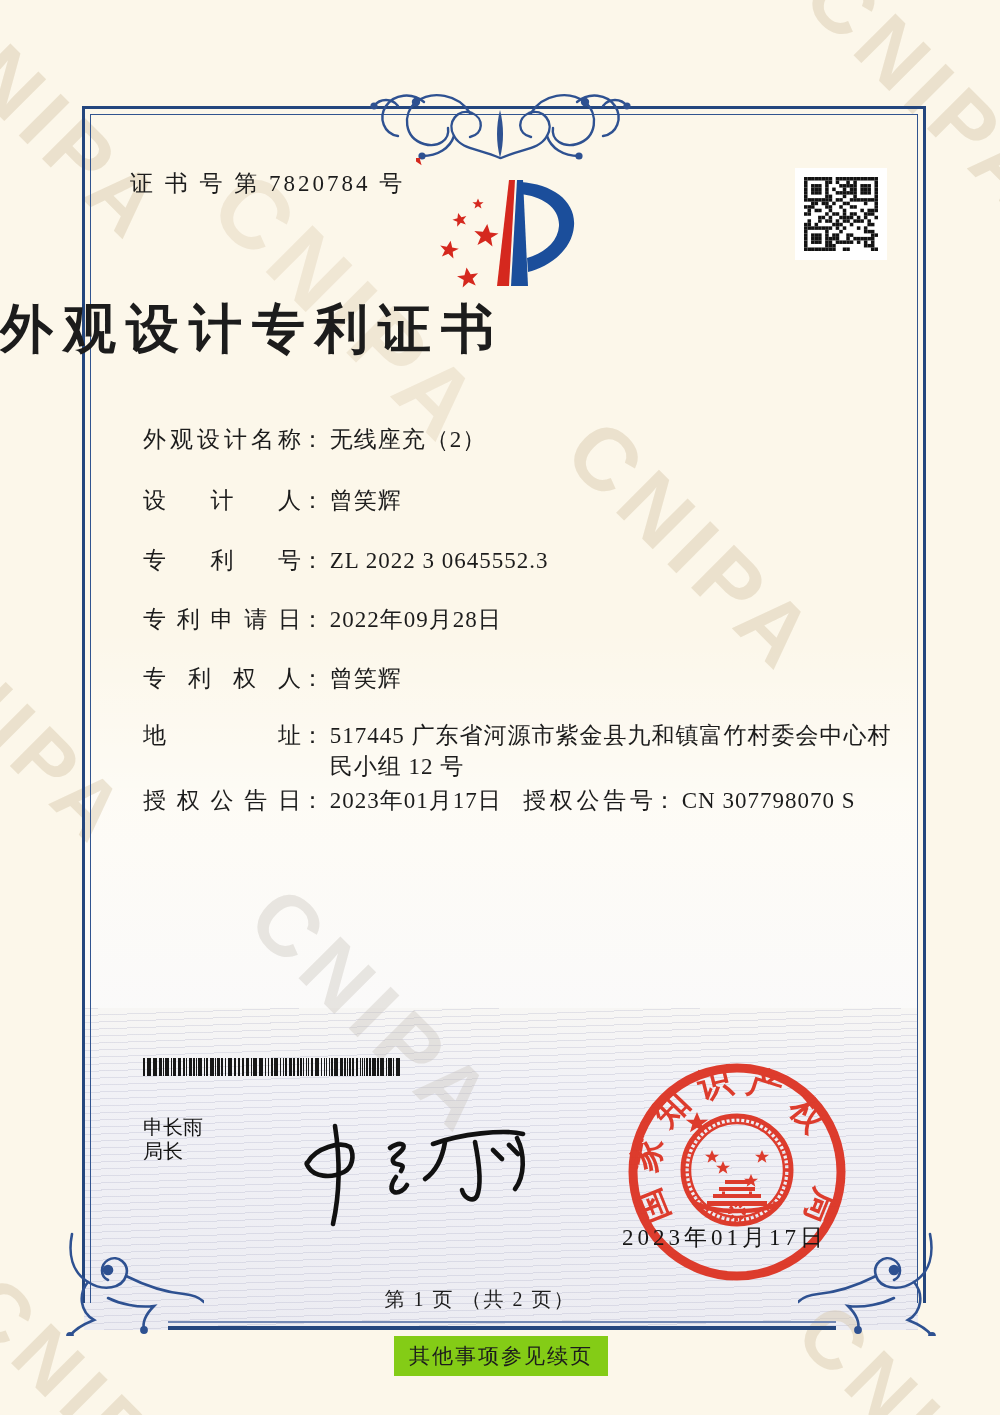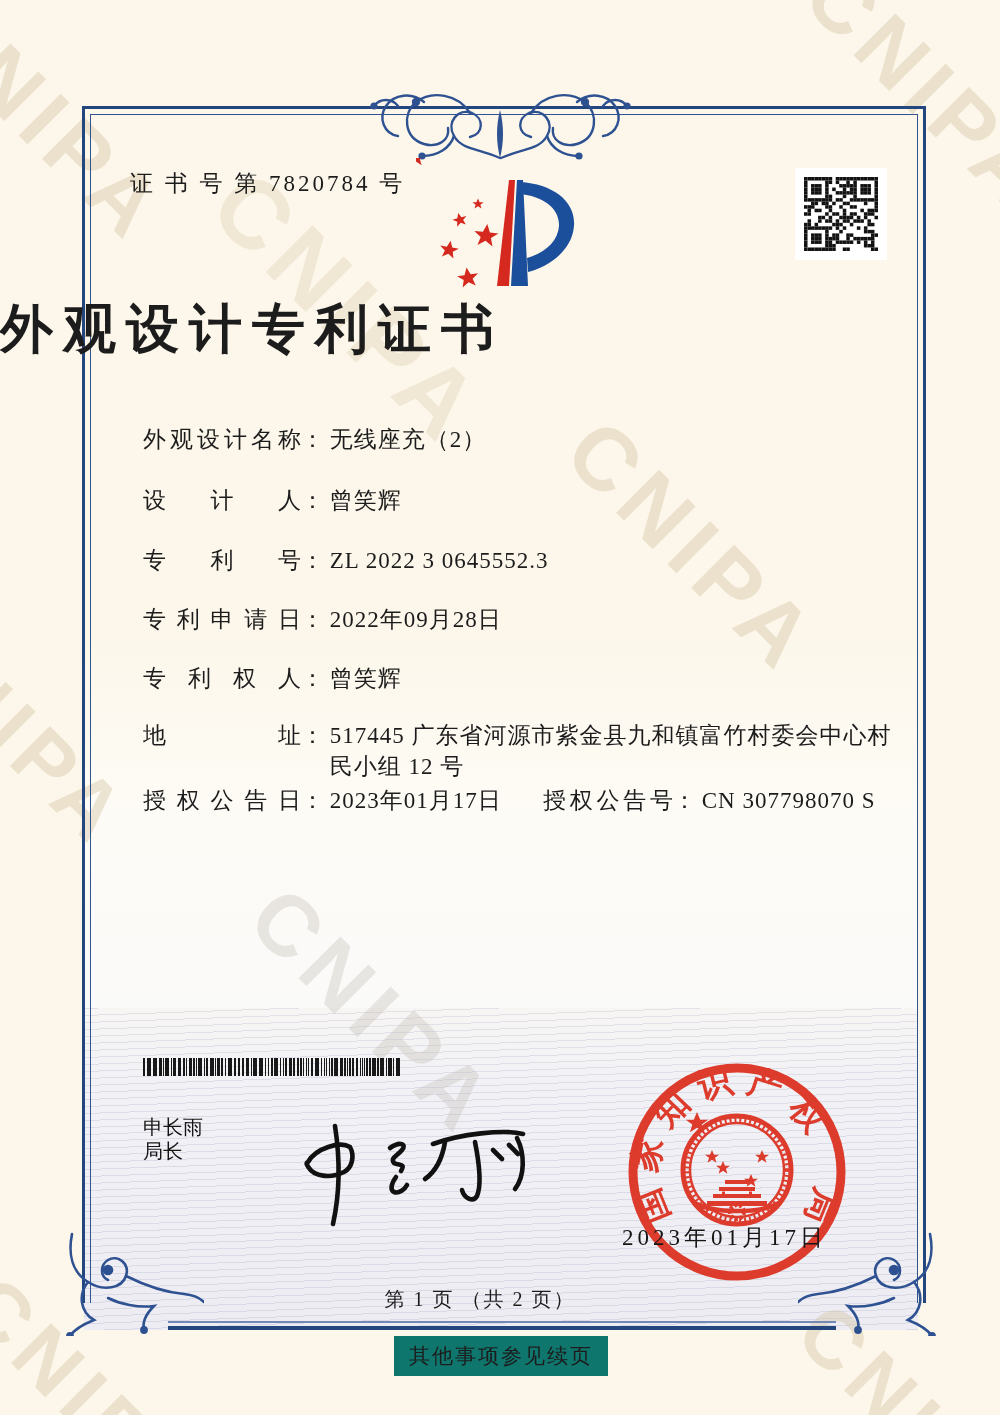--- a/index.html
+++ b/index.html
@@ -44,33 +44,33 @@
   .qr-box{position:absolute;left:795px;top:168px;width:92px;height:92px;background:#fff;z-index:5;}
   .doc-title{
     position:absolute;left:0;top:294px;width:100%;text-align:left;z-index:5;
     font-size:53px;font-weight:bold;letter-spacing:10px;
   }
   
   .field-row{position:absolute;left:143px;font-size:23px;z-index:5;line-height:31px;}
   .flabel{display:inline-block;width:158px;text-align:justify;text-align-last:justify;vertical-align:top;}
   .fcolon{display:inline-block;vertical-align:top;}
   .fvalue{display:inline-block;vertical-align:top;max-width:575px;letter-spacing:1px;}
-  .grant-pair2{position:absolute;left:400px;top:0;white-space:nowrap;font-family:Liberation Serif, serif;}
+  .grant-pair2{position:absolute;left:380px;top:0;white-space:nowrap;font-family:Liberation Serif, serif;}
   .grant-pair2 .flabel{width:130px;}
   
   .body-paras{position:absolute;left:132px;top:830px;width:748px;z-index:5;font-size:21.5px;line-height:30.5px;letter-spacing:1.6px;}
   .body-paras p{margin:0;text-indent:2em;}
   
   .barcode{position:absolute;left:143px;top:1058px;z-index:5;}
   .signer{position:absolute;left:143px;z-index:5;font-family:"Liberation Sans","DejaVu Sans",sans-serif;font-size:20px;color:#151515;}
   .signature{position:absolute;left:278px;top:1092px;z-index:5;}
   .seal{position:absolute;left:591px;top:1046px;z-index:6;opacity:.93;}
   .seal-date{position:absolute;left:622px;top:1222px;z-index:7;font-size:23px;letter-spacing:4px;color:#161616;}
   .page-info{position:absolute;left:0;top:1286px;width:96%;text-align:center;font-size:20px;letter-spacing:2px;z-index:5;}
-  .footer-box{position:absolute;left:394px;top:1336px;width:214px;height:40px;background:#0f766e;z-index:5;text-align:center;line-height:40px;font-size:21px;letter-spacing:2px;}
+  .footer-box{position:absolute;left:394px;top:1336px;width:214px;height:40px;background:#84cc16;z-index:5;text-align:center;line-height:40px;font-size:21px;letter-spacing:2px;}
   .ornament{z-index:4;pointer-events:none;}
 </style>
 </head>
 <body>
 
 <span class="wm" style="left:-30px;top:-25px;font-size:86px;">CNIPA</span>
 <span class="wm" style="left:855px;top:-55px;font-size:86px;">CNIPA</span>
 <span class="wm" style="left:268px;top:150px;font-size:96px;color:rgba(216,200,170,0.34);">CNIPA</span>
 <span class="wm" style="left:618px;top:400px;font-size:88px;">CNIPA</span>
 <span class="wm" style="left:-60px;top:590px;font-size:82px;">CNIPA</span>

